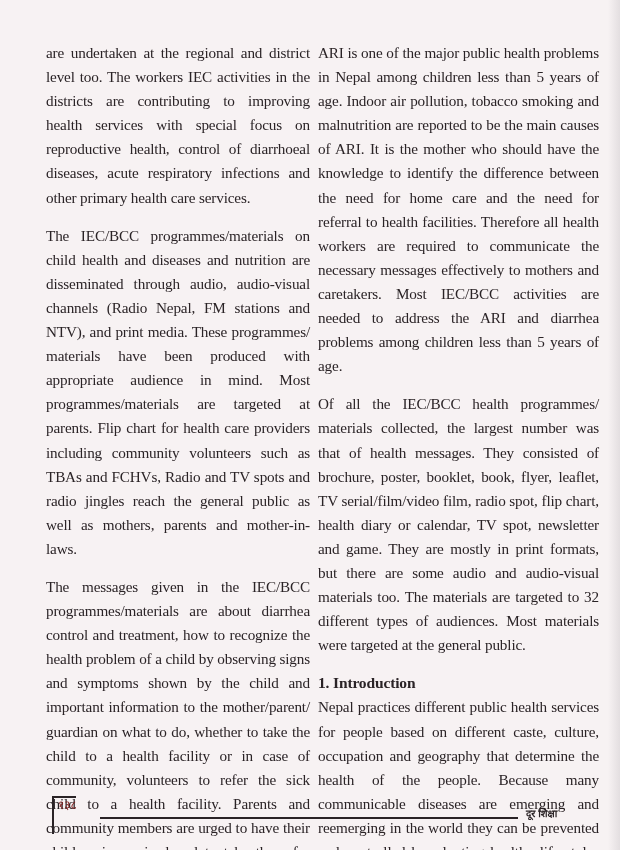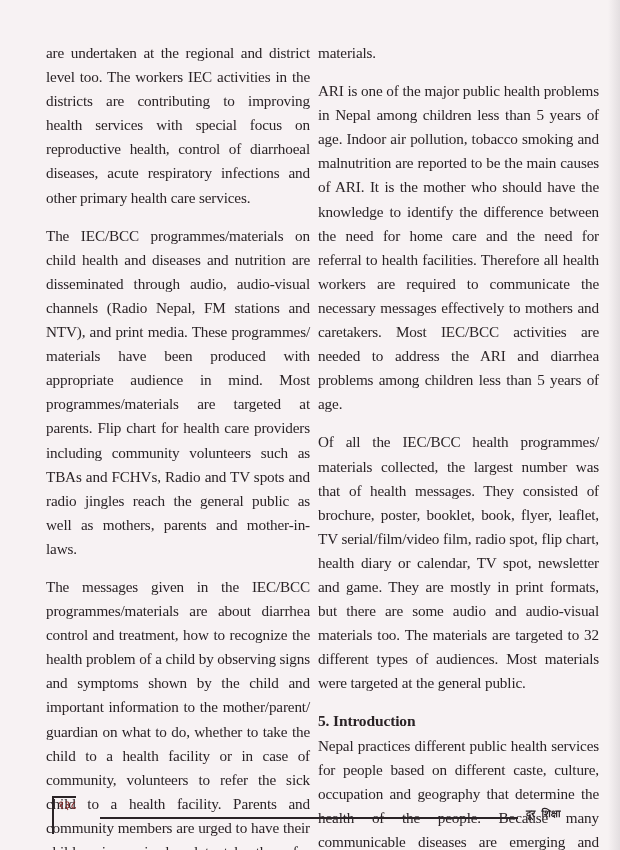--- a/index.html
+++ b/index.html
@@ -28,41 +28,40 @@
   }
   .page-num {
     position:absolute; left:58px; top:796px;
     font-family:"DejaVu Sans", sans-serif; font-size:12px; color:#7f1d1d;
   }
   .footer-rule {
     position:absolute; left:100px; top:817px; width:418px; height:2px; background:#2a2326;
   }
   .footer-right {
     position:absolute; left:526px; top:806px;
-    font-family:Liberation Mono, monospace; font-size:10px; font-weight:bold; color:#2a2326;
+    font-family:Liberation Sans, sans-serif; font-size:10px; font-weight:bold; color:#2a2326;
   }
   .page-edge {
     position:absolute; right:0; top:0; width:12px; height:850px;
     background:linear-gradient(to right, rgba(230,224,226,0), rgba(225,220,222,0.9));
   }
 </style>
 </head>
 <body>
 
 <div id="left" class="col">
   <p>are undertaken at the regional and district level too. The workers IEC activities in the districts are contributing to improving health services with special focus on reproductive health, control of diarrhoeal diseases, acute respiratory infections and other primary health care services.</p>
   <p>The IEC/BCC programmes/materials on child health and diseases and nutrition are disseminated through audio, audio-visual channels (Radio Nepal, FM stations and NTV), and print media. These programmes/ materials have been produced with appropriate audience in mind. Most programmes/materials are targeted at parents. Flip chart for health care providers including community volunteers such as TBAs and FCHVs, Radio and TV spots and radio jingles reach the general public as well as mothers, parents and mother-in-laws.</p>
   <p>The messages given in the IEC/BCC programmes/materials are about diarrhea control and treatment, how to recognize the health problem of a child by observing signs and symptoms shown by the child and important information to the mother/parent/ guardian on what to do, whether to take the child to a health facility or in case of community, volunteers to refer the sick child to a health facility. Parents and community members are urged to have their children immunized and to take them for polio drop to a place organized by NID. The mothers are urged to breastfeed their neonates soon after birth and benefits of exclusive breastfeeding are also given in the IEC/BCC programmes/</p>
 </div>
 
 <div id="right" class="col">
-  <p>materials.</p>
   <p>ARI is one of the major public health problems in Nepal among children less than 5 years of age. Indoor air pollution, tobacco smoking and malnutrition are reported to be the main causes of ARI. It is the mother who should have the knowledge to identify the difference between the need for home care and the need for referral to health facilities. Therefore all health workers are required to communicate the necessary messages effectively to mothers and caretakers. Most IEC/BCC activities are needed to address the ARI and diarrhea problems among children less than 5 years of age.</p>
   <p>Of all the IEC/BCC health programmes/ materials collected, the largest number was that of health messages. They consisted of brochure, poster, booklet, book, flyer, leaflet, TV serial/film/video film, radio spot, flip chart, health diary or calendar, TV spot, newsletter and game. They are mostly in print formats, but there are some audio and audio-visual materials too. The materials are targeted to 32 different types of audiences. Most materials were targeted at the general public.</p>
-  <p class="heading">5. Introduction</p>
+  <p class="heading">1. Introduction</p>
   <p id="intro-body">Nepal practices different public health services for people based on different caste, culture, occupation and geography that determine the health of the people. Because many communicable diseases are emerging and reemerging in the world they can be prevented and controlled by adopting healthy life styles through upgrading knowledge,</p>
 </div>
 
 <div class="footer-left"></div>
 <div class="page-num">१३८</div>
 <div class="footer-rule"></div>
 <div class="footer-right">दूर शिक्षा</div>
 <div class="page-edge"></div>
 
 </body></html>

